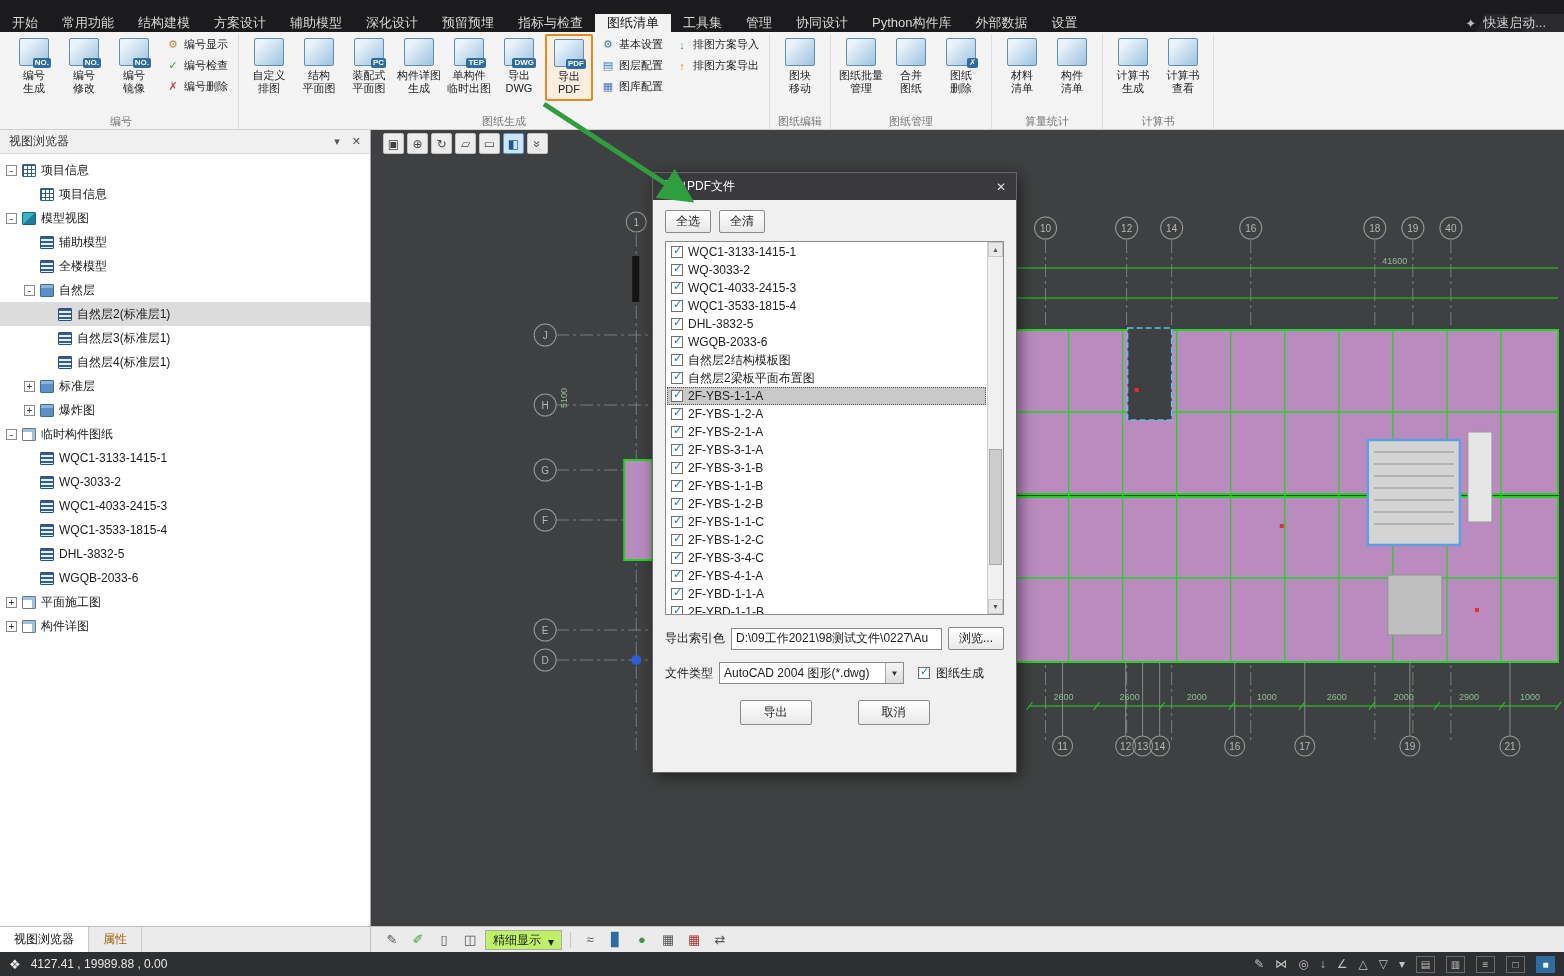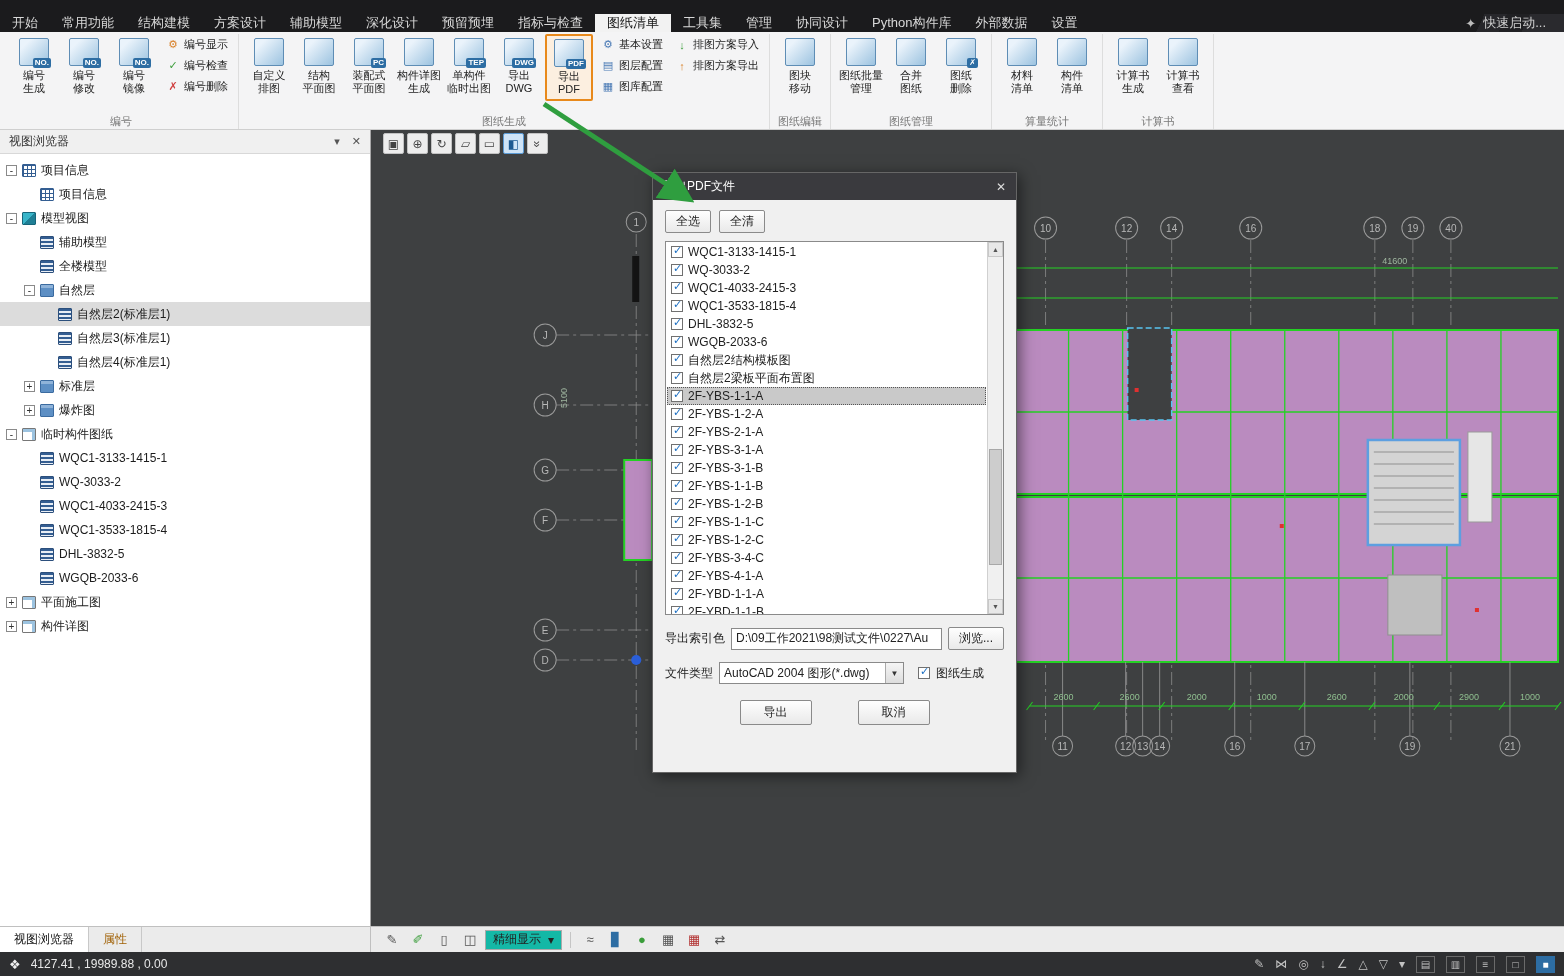--- a/index.html
+++ b/index.html
@@ -60,21 +60,21 @@
 .mag::after{content:"";position:absolute;width:6px;height:2px;background:#9aa3a8;transform:rotate(45deg);right:-5px;bottom:-3px}
 .cmd-btn{width:24px;height:24px;background:#3c3e40;border:1px solid #9a9a9a;color:#aeb4b8;display:flex;align-items:center;justify-content:center;font-size:9px}
 
 
 .bottomrow{height:26px;display:flex;flex:0 0 auto;background:#ebebeb;border-top:1px solid #c0c0c0}
 .bottomrow .left{width:371px;display:flex;border-right:1px solid #c0c0c0;flex:0 0 auto}
 .ptab{padding:0 14px;display:flex;align-items:center;border-right:1px solid #c8c8c8;color:#a16207;font-size:12px}
 .ptab.active{background:#fff;color:#111}
 .tools{flex:1;display:flex;align-items:center;gap:4px;padding:0 10px}
 .btool{width:22px;height:20px;display:flex;align-items:center;justify-content:center;font-size:13px;color:#555}
-.dd{height:20px;border:1px solid #aaa;background:#14b8a6;display:flex;align-items:center;padding:0 7px;gap:7px;font-size:12px;color:#222}
+.dd{height:20px;border:1px solid #aaa;background:#bef264;display:flex;align-items:flex-end;padding:0 7px;gap:7px;font-size:12px;color:#222}
 .vsep{width:1px;height:16px;background:#c5c5c5;margin:0 4px}
 
 
 .statusbar{height:24px;background:#2e2f31;color:#d4d4d4;display:flex;align-items:center;padding:0 9px;gap:10px;font-size:12px;flex:0 0 auto}
 .paw{color:#f0f0f0;font-size:13px}
 .coords{color:#e8e8e8}
 .s-icons{margin-left:auto;display:flex;gap:11px;align-items:center;color:#c2c2c2;font-size:12px}
 .s-ic{cursor:default}
 .s-box{width:19px;height:17px;border:1px solid #6a6a6a;display:flex;align-items:center;justify-content:center;font-size:10px;font-style:normal;color:#c2c2c2}
 .s-box i{font-style:normal}

